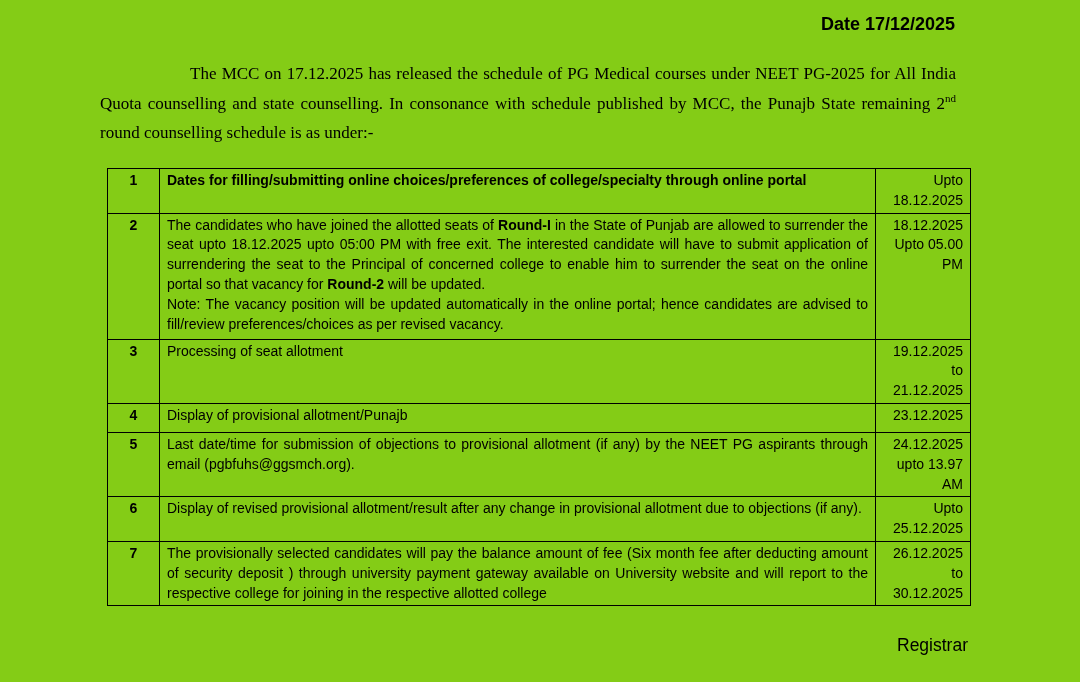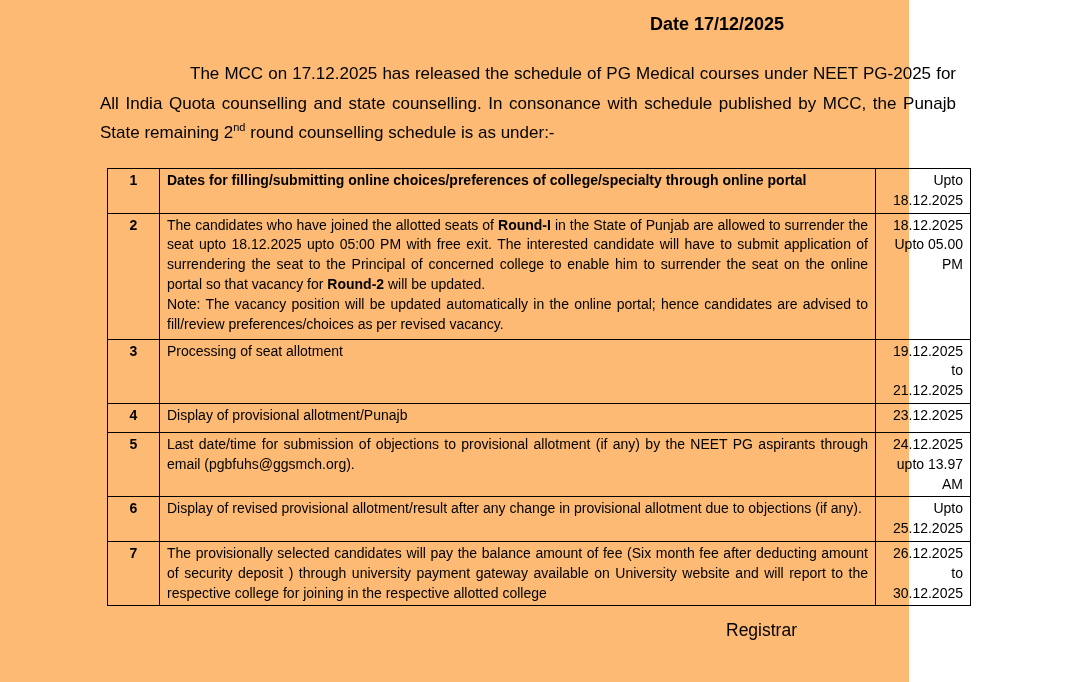--- a/index.html
+++ b/index.html
@@ -3,37 +3,38 @@
 <meta charset="utf-8">
 <style>
   * { margin: 0; padding: 0; box-sizing: border-box; }
   html, body {
     width: 1080px; height: 682px;
     background: #ffffff;
     color: #000000;
     font-family: "Liberation Sans", "DejaVu Sans", sans-serif;
     overflow: hidden;
   }
-  .page { position: relative; width: 909px; height: 682px; background: #fdba74; }
+  .page { position: relative; width: 1080px; height: 682px; background: #84cc16; }
 
   .date-header {
     position: absolute;
     top: 14px; right: 125px;
     font-size: 18px;
     font-weight: bold;
   }
 
   .intro {
     position: absolute;
     top: 59px; left: 100px;
     width: 856px;
     font-size: 17px;
     line-height: 29.5px;
     text-align: justify;
     text-indent: 90px;
+    font-family: Liberation Serif, serif;
   }
   .intro sup {
     font-size: 11px;
     vertical-align: super;
     line-height: 0;
   }
 
   table.schedule {
     position: absolute;
     top: 168px; left: 107px;
@@ -63,21 +64,21 @@
   tr.r1 { height: 44px; }
   tr.r2 { height: 126px; }
   tr.r3 { height: 61px; }
   tr.r4 { height: 29px; }
   tr.r5 { height: 60px; }
   tr.r6 { height: 40px; }
   tr.r7 { height: 64px; }
 
   .signature {
     position: absolute;
-    top: 620px; right: 112px;
+    top: 635px; right: 112px;
     font-size: 17.5px;
   }
 </style>
 </head>
 <body>
 
 <div class="page">
 
   <div class="date-header">Date 17/12/2025</div>
 

